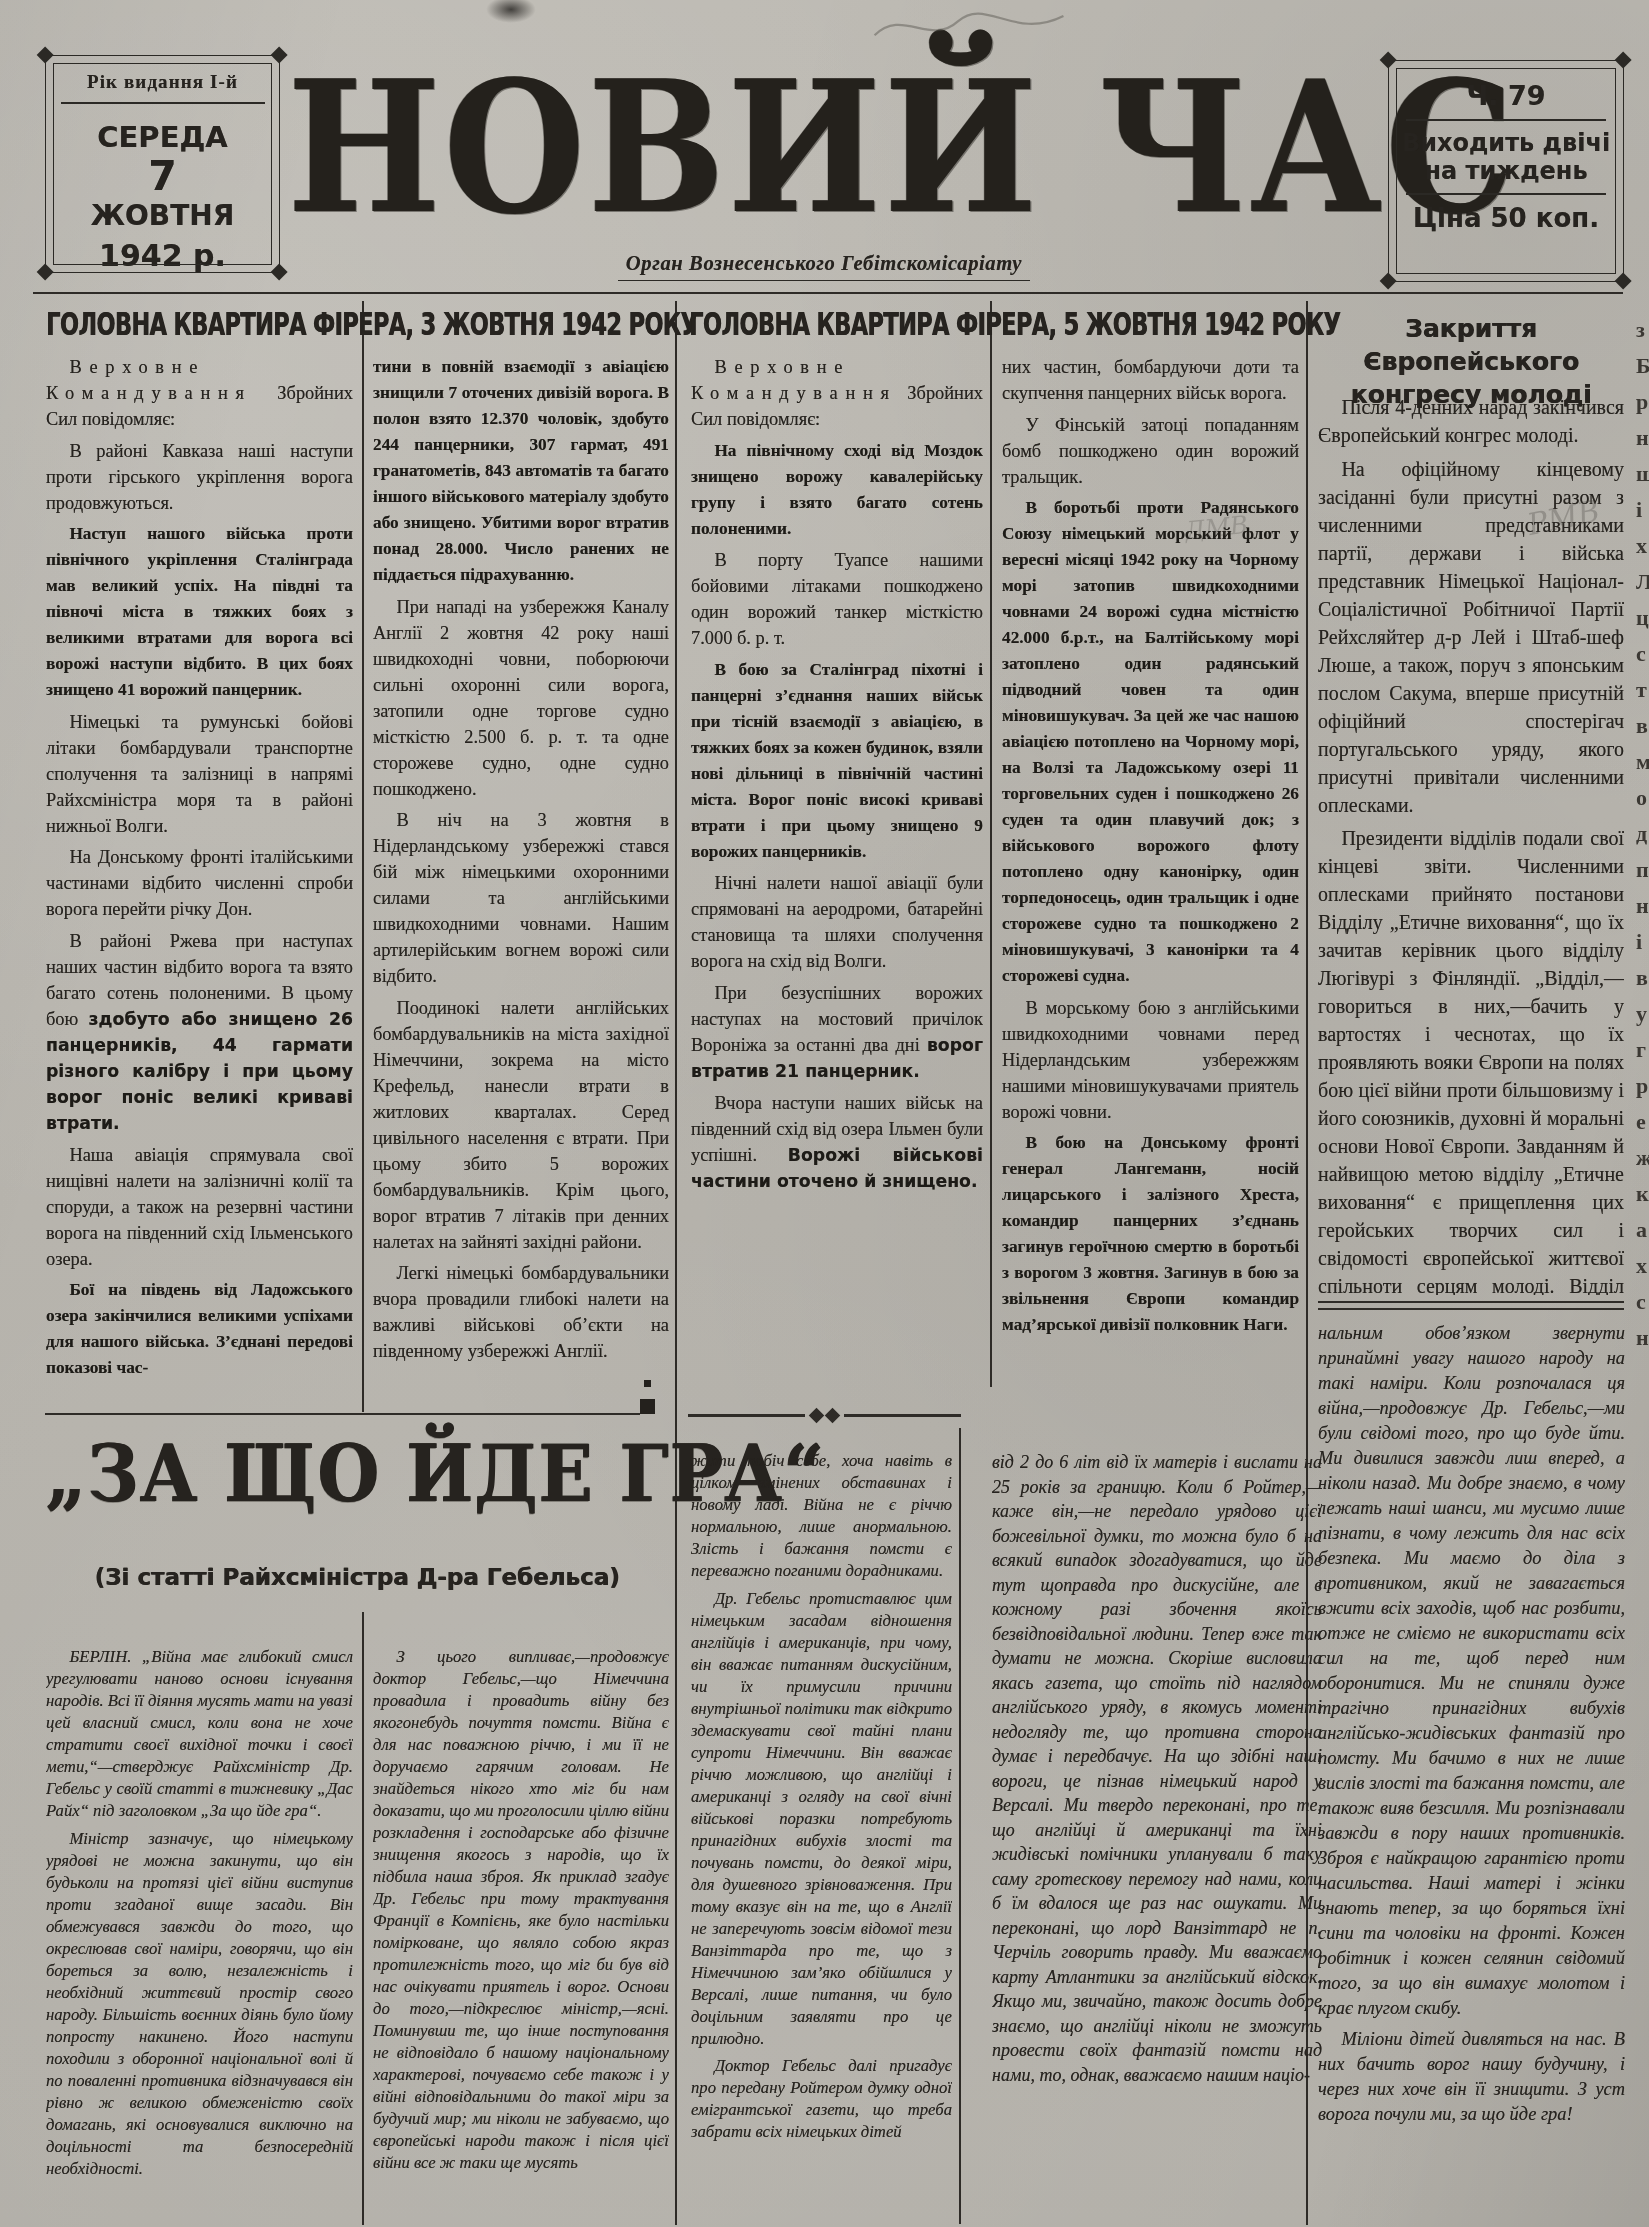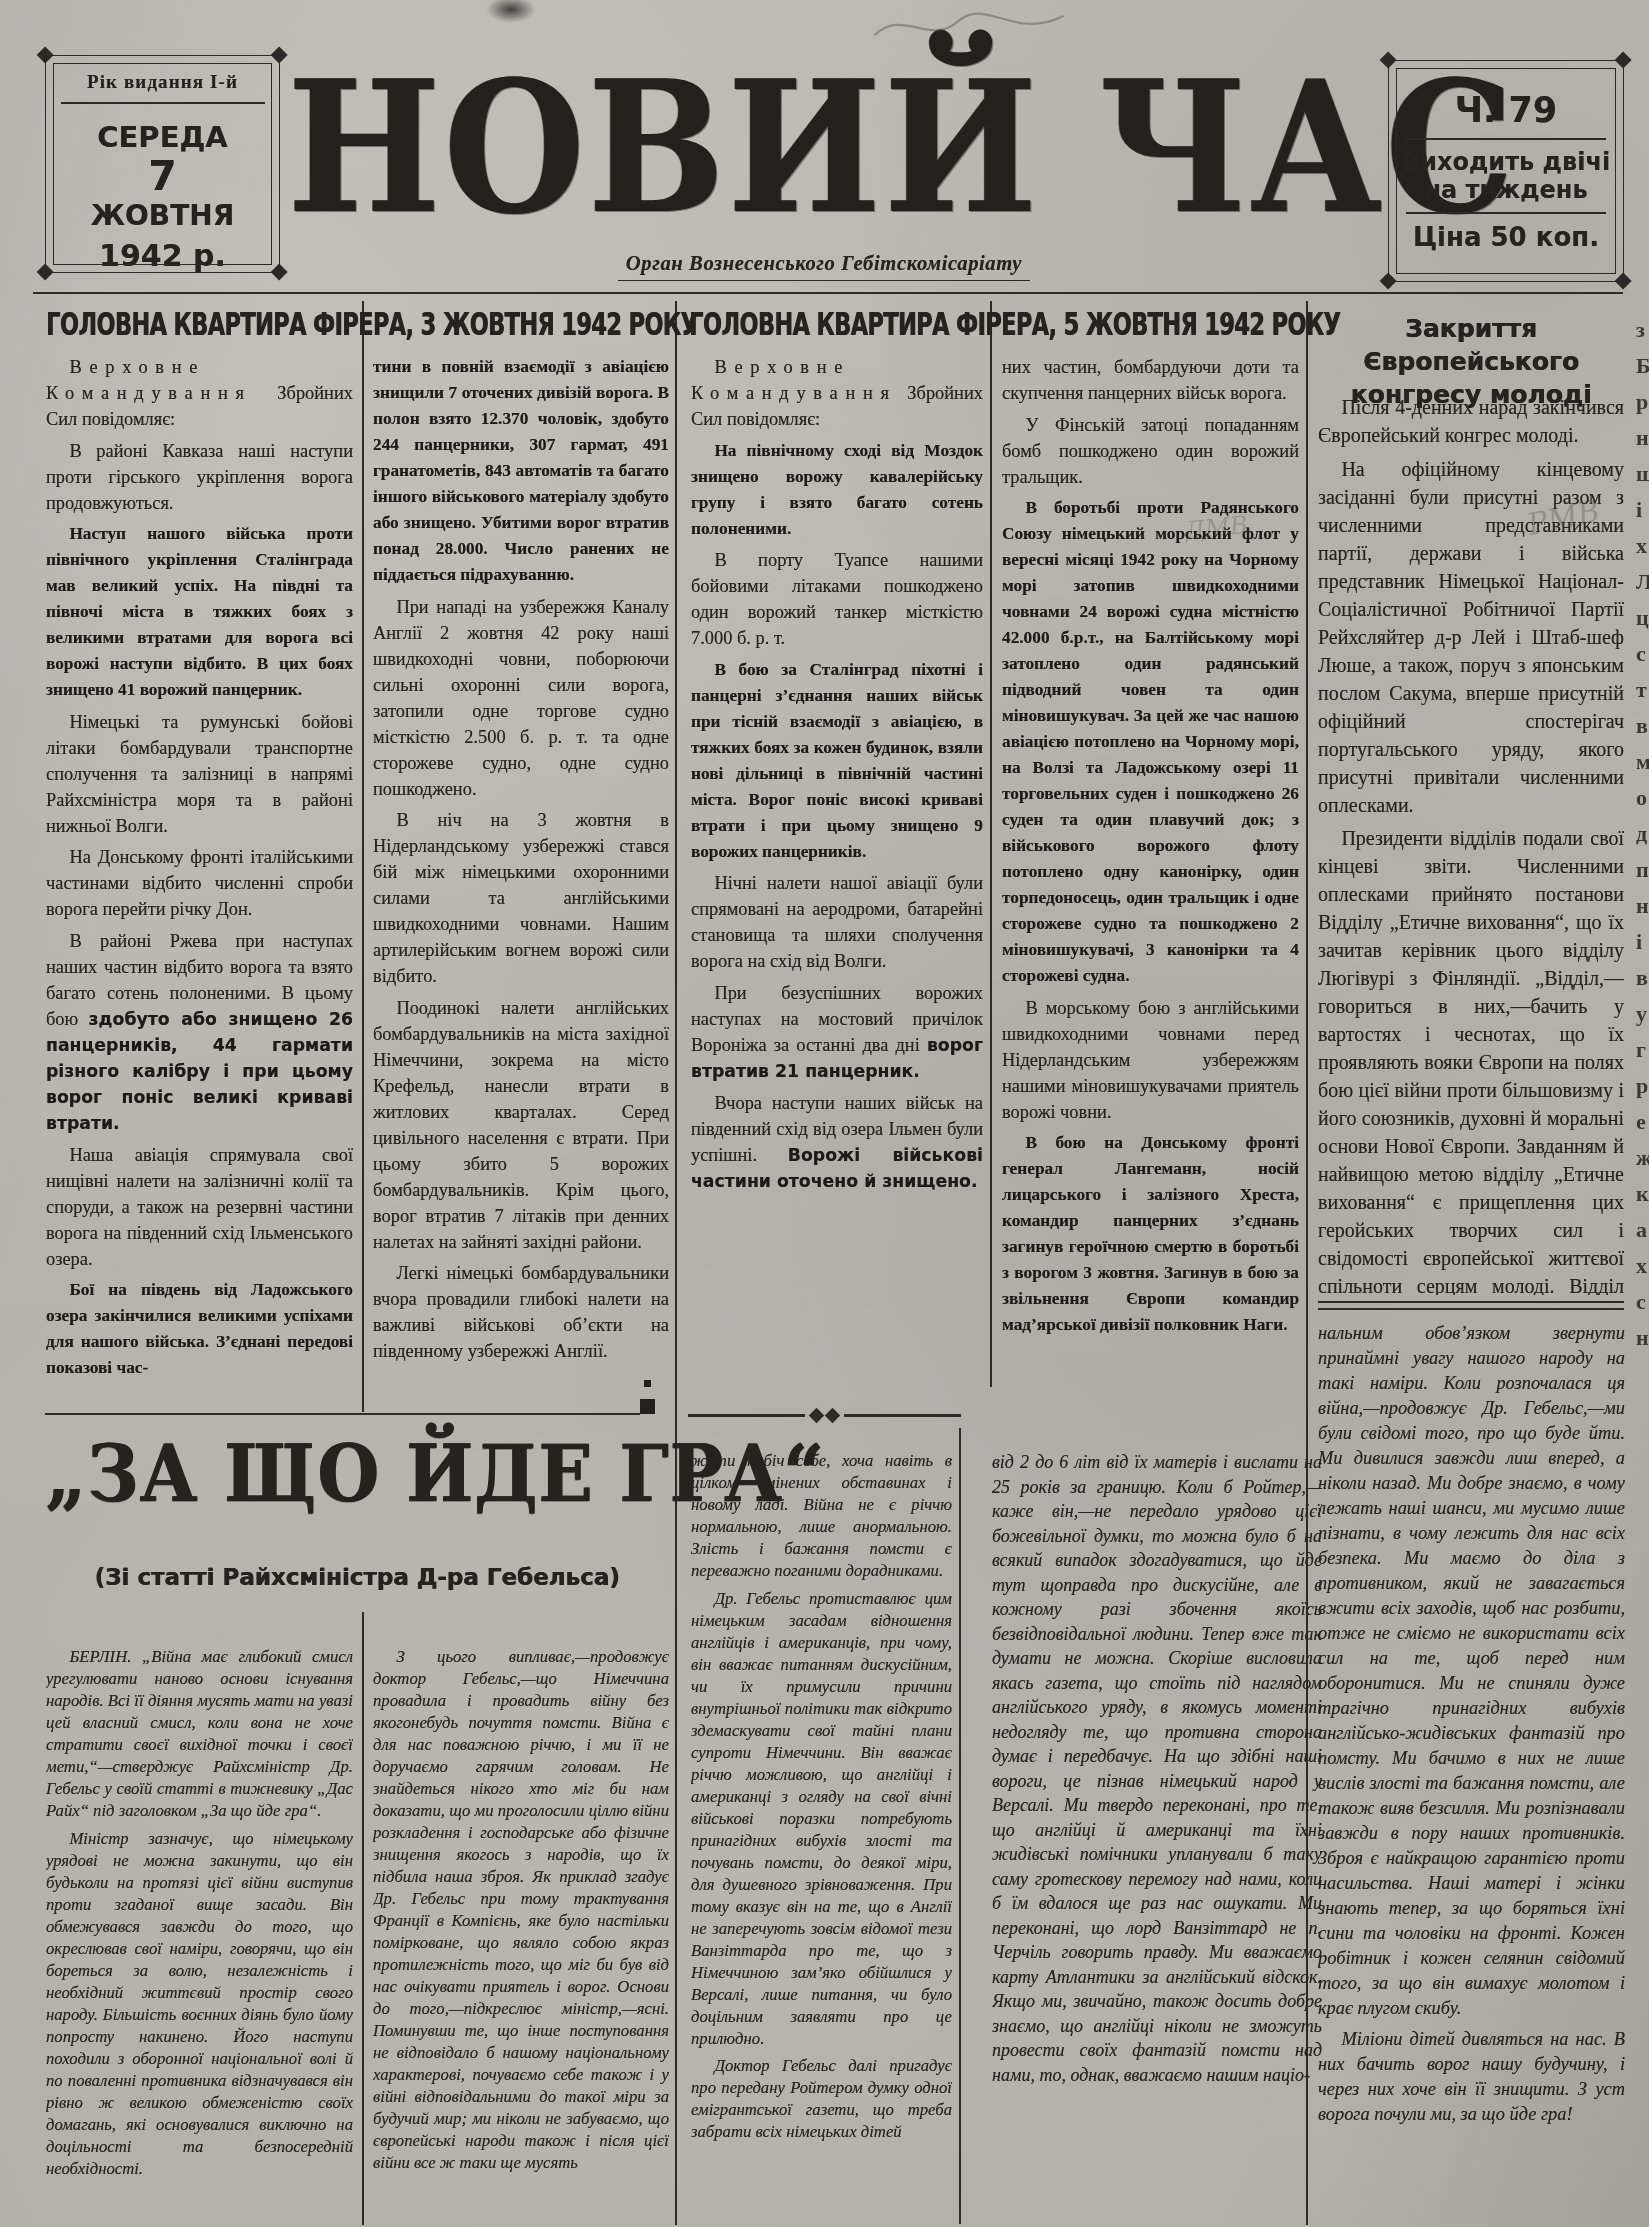--- a/index.html
+++ b/index.html
@@ -92,21 +92,21 @@
   <div class="abs mast ink" style="left:287px;top:40px;width:1078px;">НОВИЙ ЧАС</div>
   <div class="abs" style="left:501px;top:252px;width:646px;text-align:center;">
     <span class="subt ink" style="display:inline-block;">Орган Вознесенського Гебітскомісаріату</span>
   </div>
 
   <div class="abs hbox" style="left:1388px;top:60px;width:236px;height:222px;">
     <span class="dia" style="left:-6.7px;top:-6.7px;"></span>
     <span class="dia" style="right:-6.7px;top:-6.7px;"></span>
     <span class="dia" style="left:-6.7px;bottom:-6.7px;"></span>
     <span class="dia" style="right:-6.7px;bottom:-6.7px;"></span>
-    <div class="bfs ink" style="font-size:35px;margin-top:29px;">Ч. 79</div>
+    <div class="bfs ink" style="font-size:27px;margin-top:19px;">Ч. 79</div>
     <div class="hr2"></div>
     <div class="bfs ink" style="font-size:24px;">Виходить двічі</div>
     <div class="bfs ink" style="font-size:24px;">на тиждень</div>
     <div class="hr2"></div>
     <div class="bfs ink" style="font-size:26px;">Ціна 50 коп.</div>
   </div>
 
   <div class="abs rh" style="left:33px;top:292px;width:1590px;"></div>
 
   <div class="abs rv" style="left:362px;top:301px;height:1111px;"></div>

